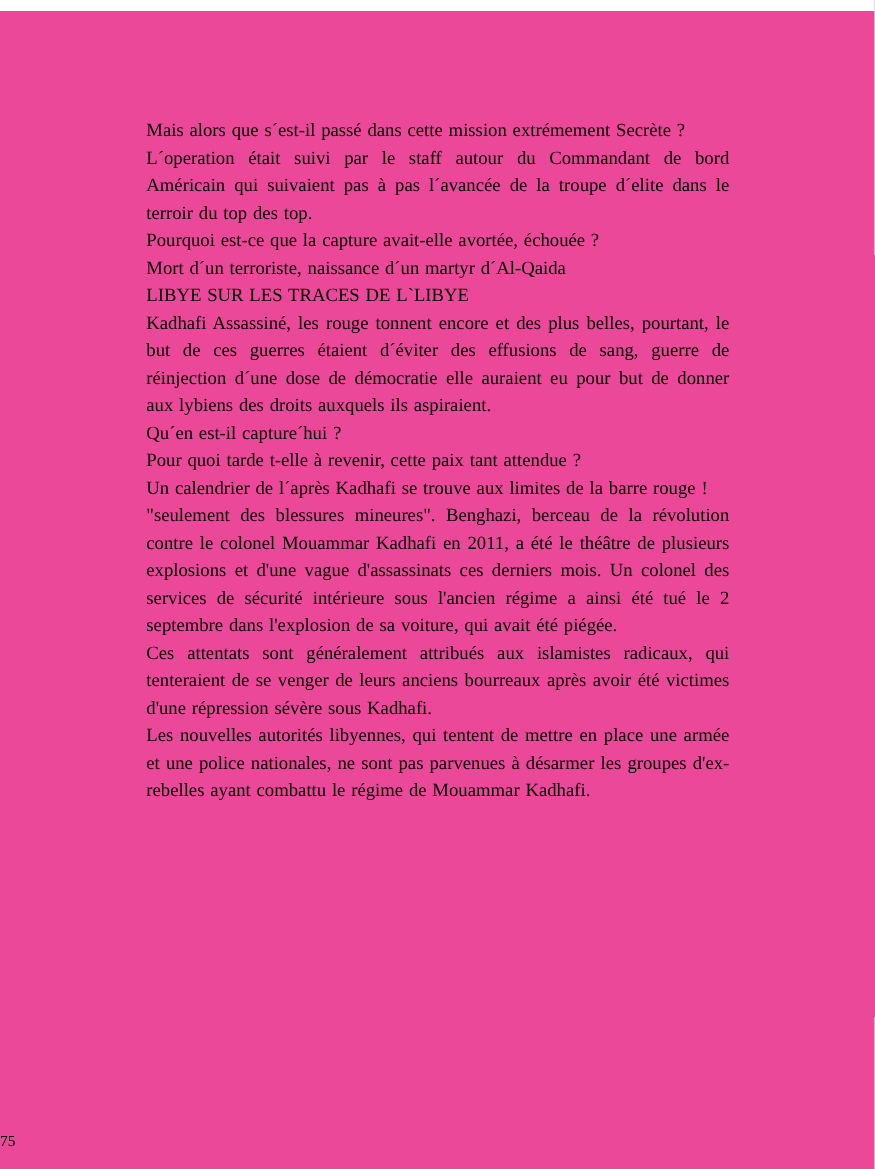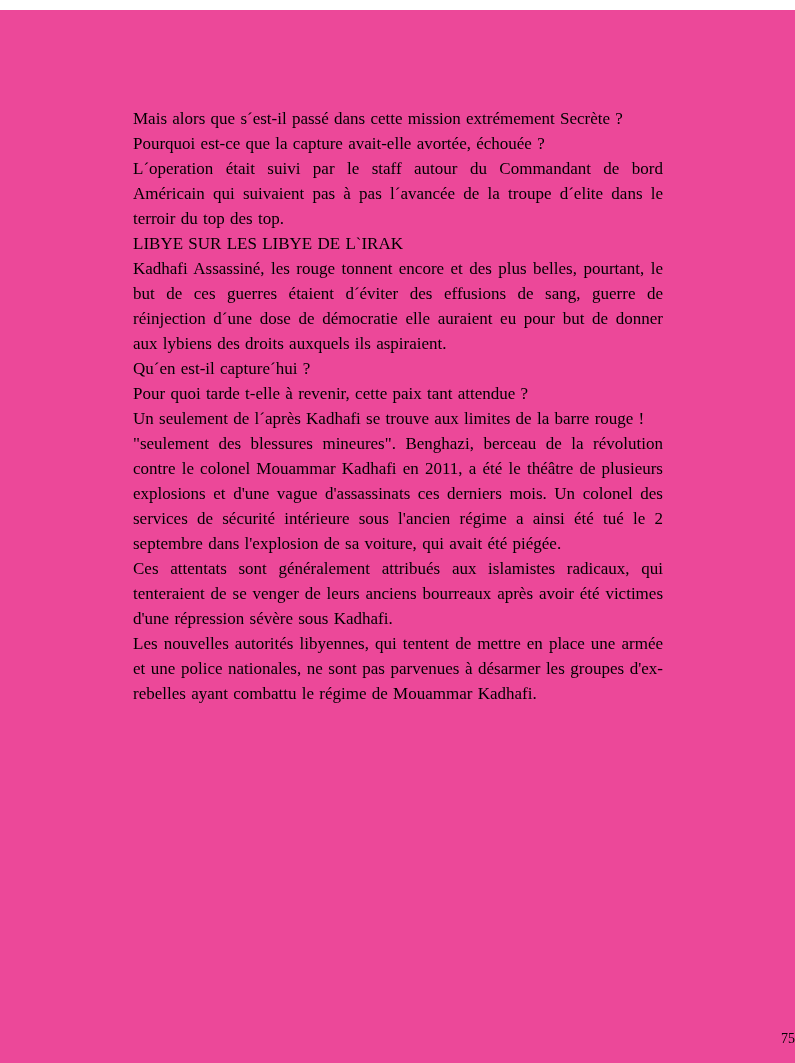--- a/index.html
+++ b/index.html
@@ -24,36 +24,37 @@
     font-size: 17px;
     line-height: 25px;
     text-align: justify;
     word-spacing: 0.06em;
   }
   .page-number {
     position: absolute;
     left: 0;
     right: 0;
     bottom: 26px;
-    text-align: right;
+    text-align: left;
     font-size: 14px;
     color: #000000;
   }
 </style>
 </head>
 <body>
 
 <div class="page">
   <div class="content">
     <p>Mais alors que s´est-il passé dans cette mission extrémement Secrète ?</p>
+    <p>L´operation était suivi par le staff autour du Commandant de bord Américain qui suivaient pas à pas l´avancée de la troupe d´elite dans le terroir du top des top.</p>
     <p>Pourquoi est-ce que la capture avait-elle avortée, échouée ?</p>
-    <p>L´operation était suivi par le staff autour du Commandant de bord Américain qui suivaient pas à pas l´avancée de la troupe d´elite dans le terroir du top des top.</p>
-    <p>LIBYE SUR LES LIBYE DE L`IRAK</p>
+    <p>Mort d´un terroriste,  naissance d´un martyr d´Al-Qaida</p>
+    <p>LIBYE SUR LES TRACES DE L`LIBYE</p>
     <p>Kadhafi Assassiné, les rouge tonnent encore et des plus belles, pourtant, le but de ces guerres étaient d´éviter des effusions de sang, guerre de réinjection d´une dose de démocratie elle auraient eu pour but de donner aux lybiens des droits auxquels ils aspiraient.</p>
     <p>Qu´en est-il capture´hui ?</p>
     <p>Pour quoi tarde t-elle à revenir, cette paix tant attendue ?</p>
-    <p>Un seulement de l´après Kadhafi se trouve aux limites de la barre rouge !</p>
+    <p>Un calendrier de l´après Kadhafi se trouve aux limites de la barre rouge !</p>
     <p>"seulement des blessures mineures". Benghazi, berceau de la révolution contre le colonel Mouammar Kadhafi en 2011, a été le théâtre de plusieurs explosions et d'une vague d'assassinats ces derniers mois. Un colonel des services de sécurité intérieure sous l'ancien régime a ainsi été tué le 2 septembre dans l'explosion de sa voiture, qui avait été piégée.</p>
     <p>Ces attentats sont généralement attribués aux islamistes radicaux, qui tenteraient de se venger de leurs anciens bourreaux après avoir été victimes d'une répression sévère sous Kadhafi.</p>
     <p>Les nouvelles autorités libyennes, qui tentent de mettre en place une armée et une police nationales, ne sont pas parvenues à désarmer les groupes d'ex-rebelles ayant combattu le régime de Mouammar Kadhafi.</p>
   </div>
   <div class="page-number">75</div>
 </div>
 
 </body></html>

